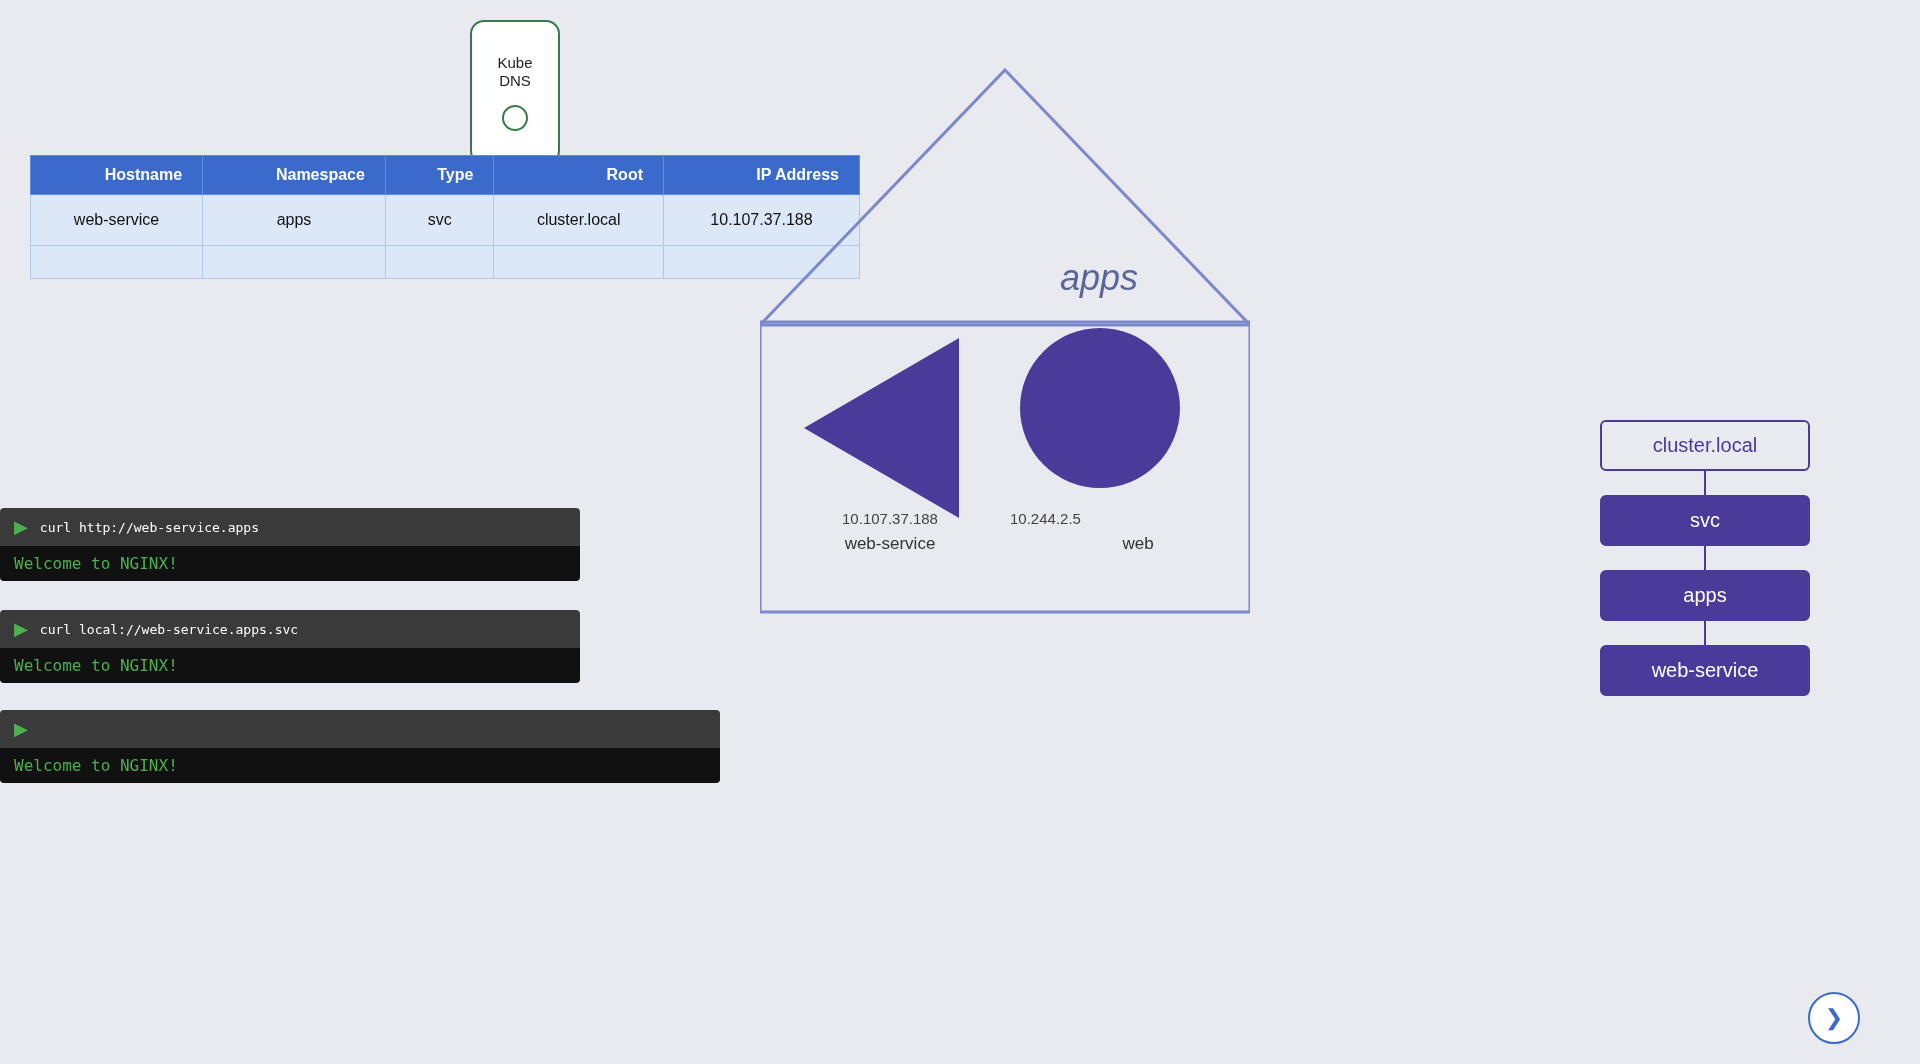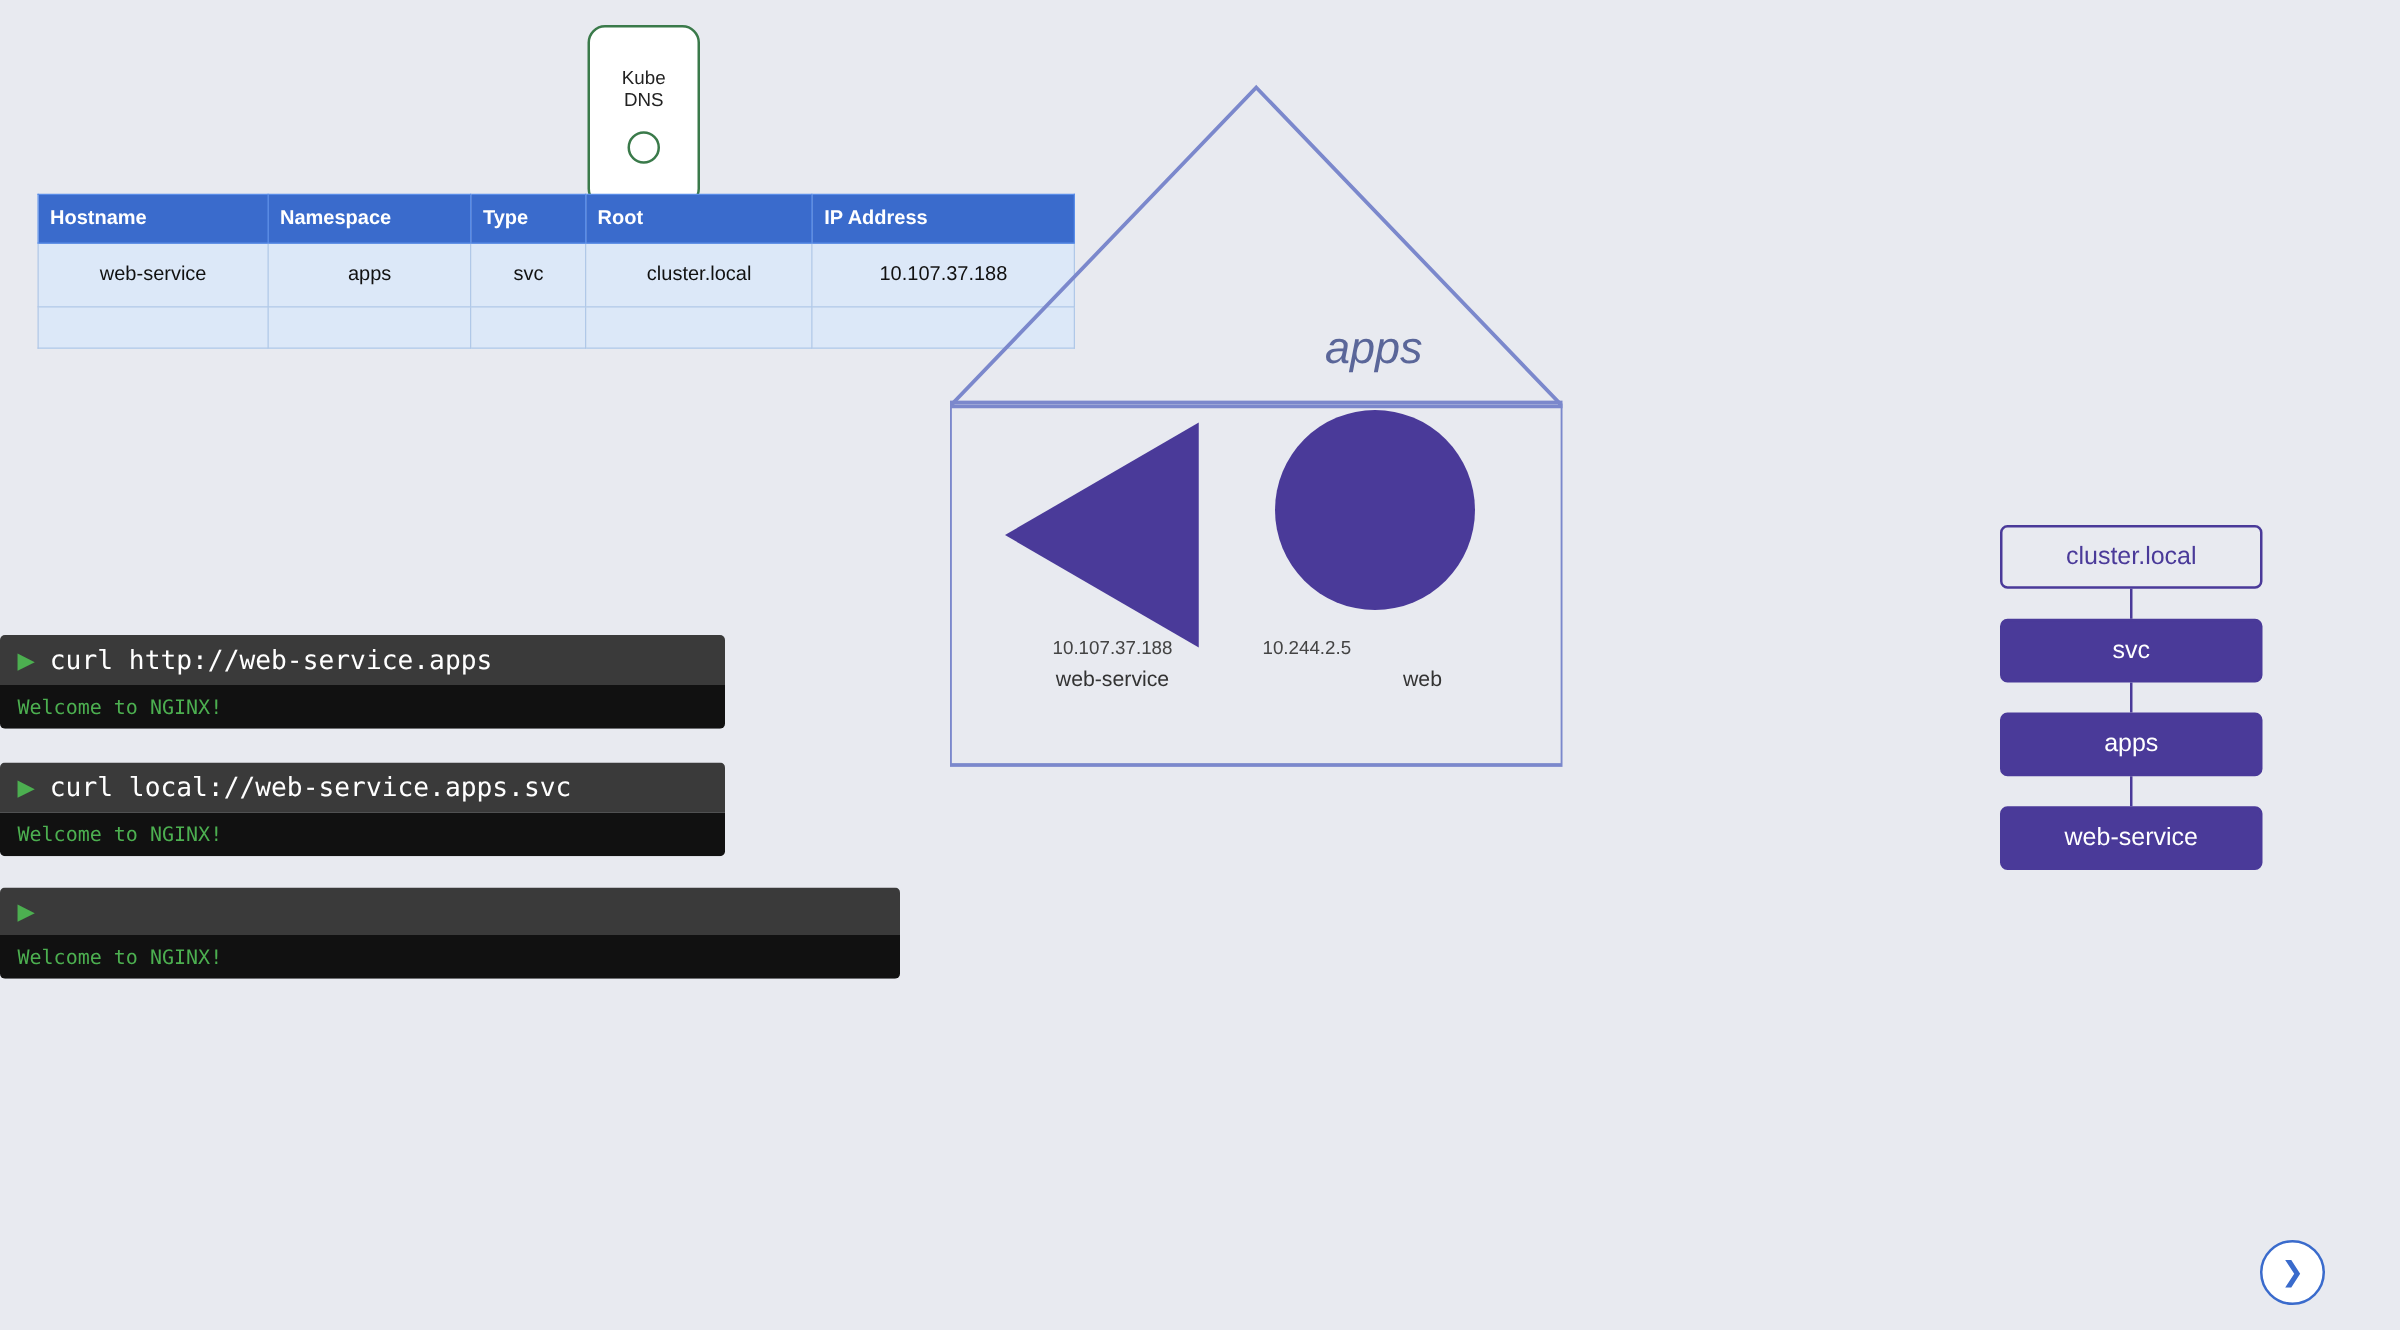--- a/index.html
+++ b/index.html
@@ -52,23 +52,23 @@
       left: 30px;
       border-collapse: collapse;
       width: 830px;
     }
 
     #dns-table th {
       background: #3a6bcc;
       color: #fff;
       font-weight: bold;
       font-size: 16px;
-      padding: 10px 9px;
+      padding: 10px 20px;
       border: 1px solid #5a8de8;
-      text-align: left;
+      text-align: right;
     }
 
     #dns-table td {
       background: #dce8f8;
       color: #111;
       font-size: 16px;
       padding: 16px 18px;
       border: 1px solid #b0c8e8;
       text-align: center;
     }
@@ -103,21 +103,21 @@
     }
 
     .terminal-play {
       color: #4caf50;
       font-size: 18px;
     }
 
     .terminal-cmd {
       color: #fff;
       font-family: monospace;
-      font-size: 21px;
+      font-size: 13px;
     }
 
     .terminal-output {
       background: #111;
       padding: 8px 14px;
       font-family: monospace;
       font-size: 16px;
       color: #4caf50;
     }
 

